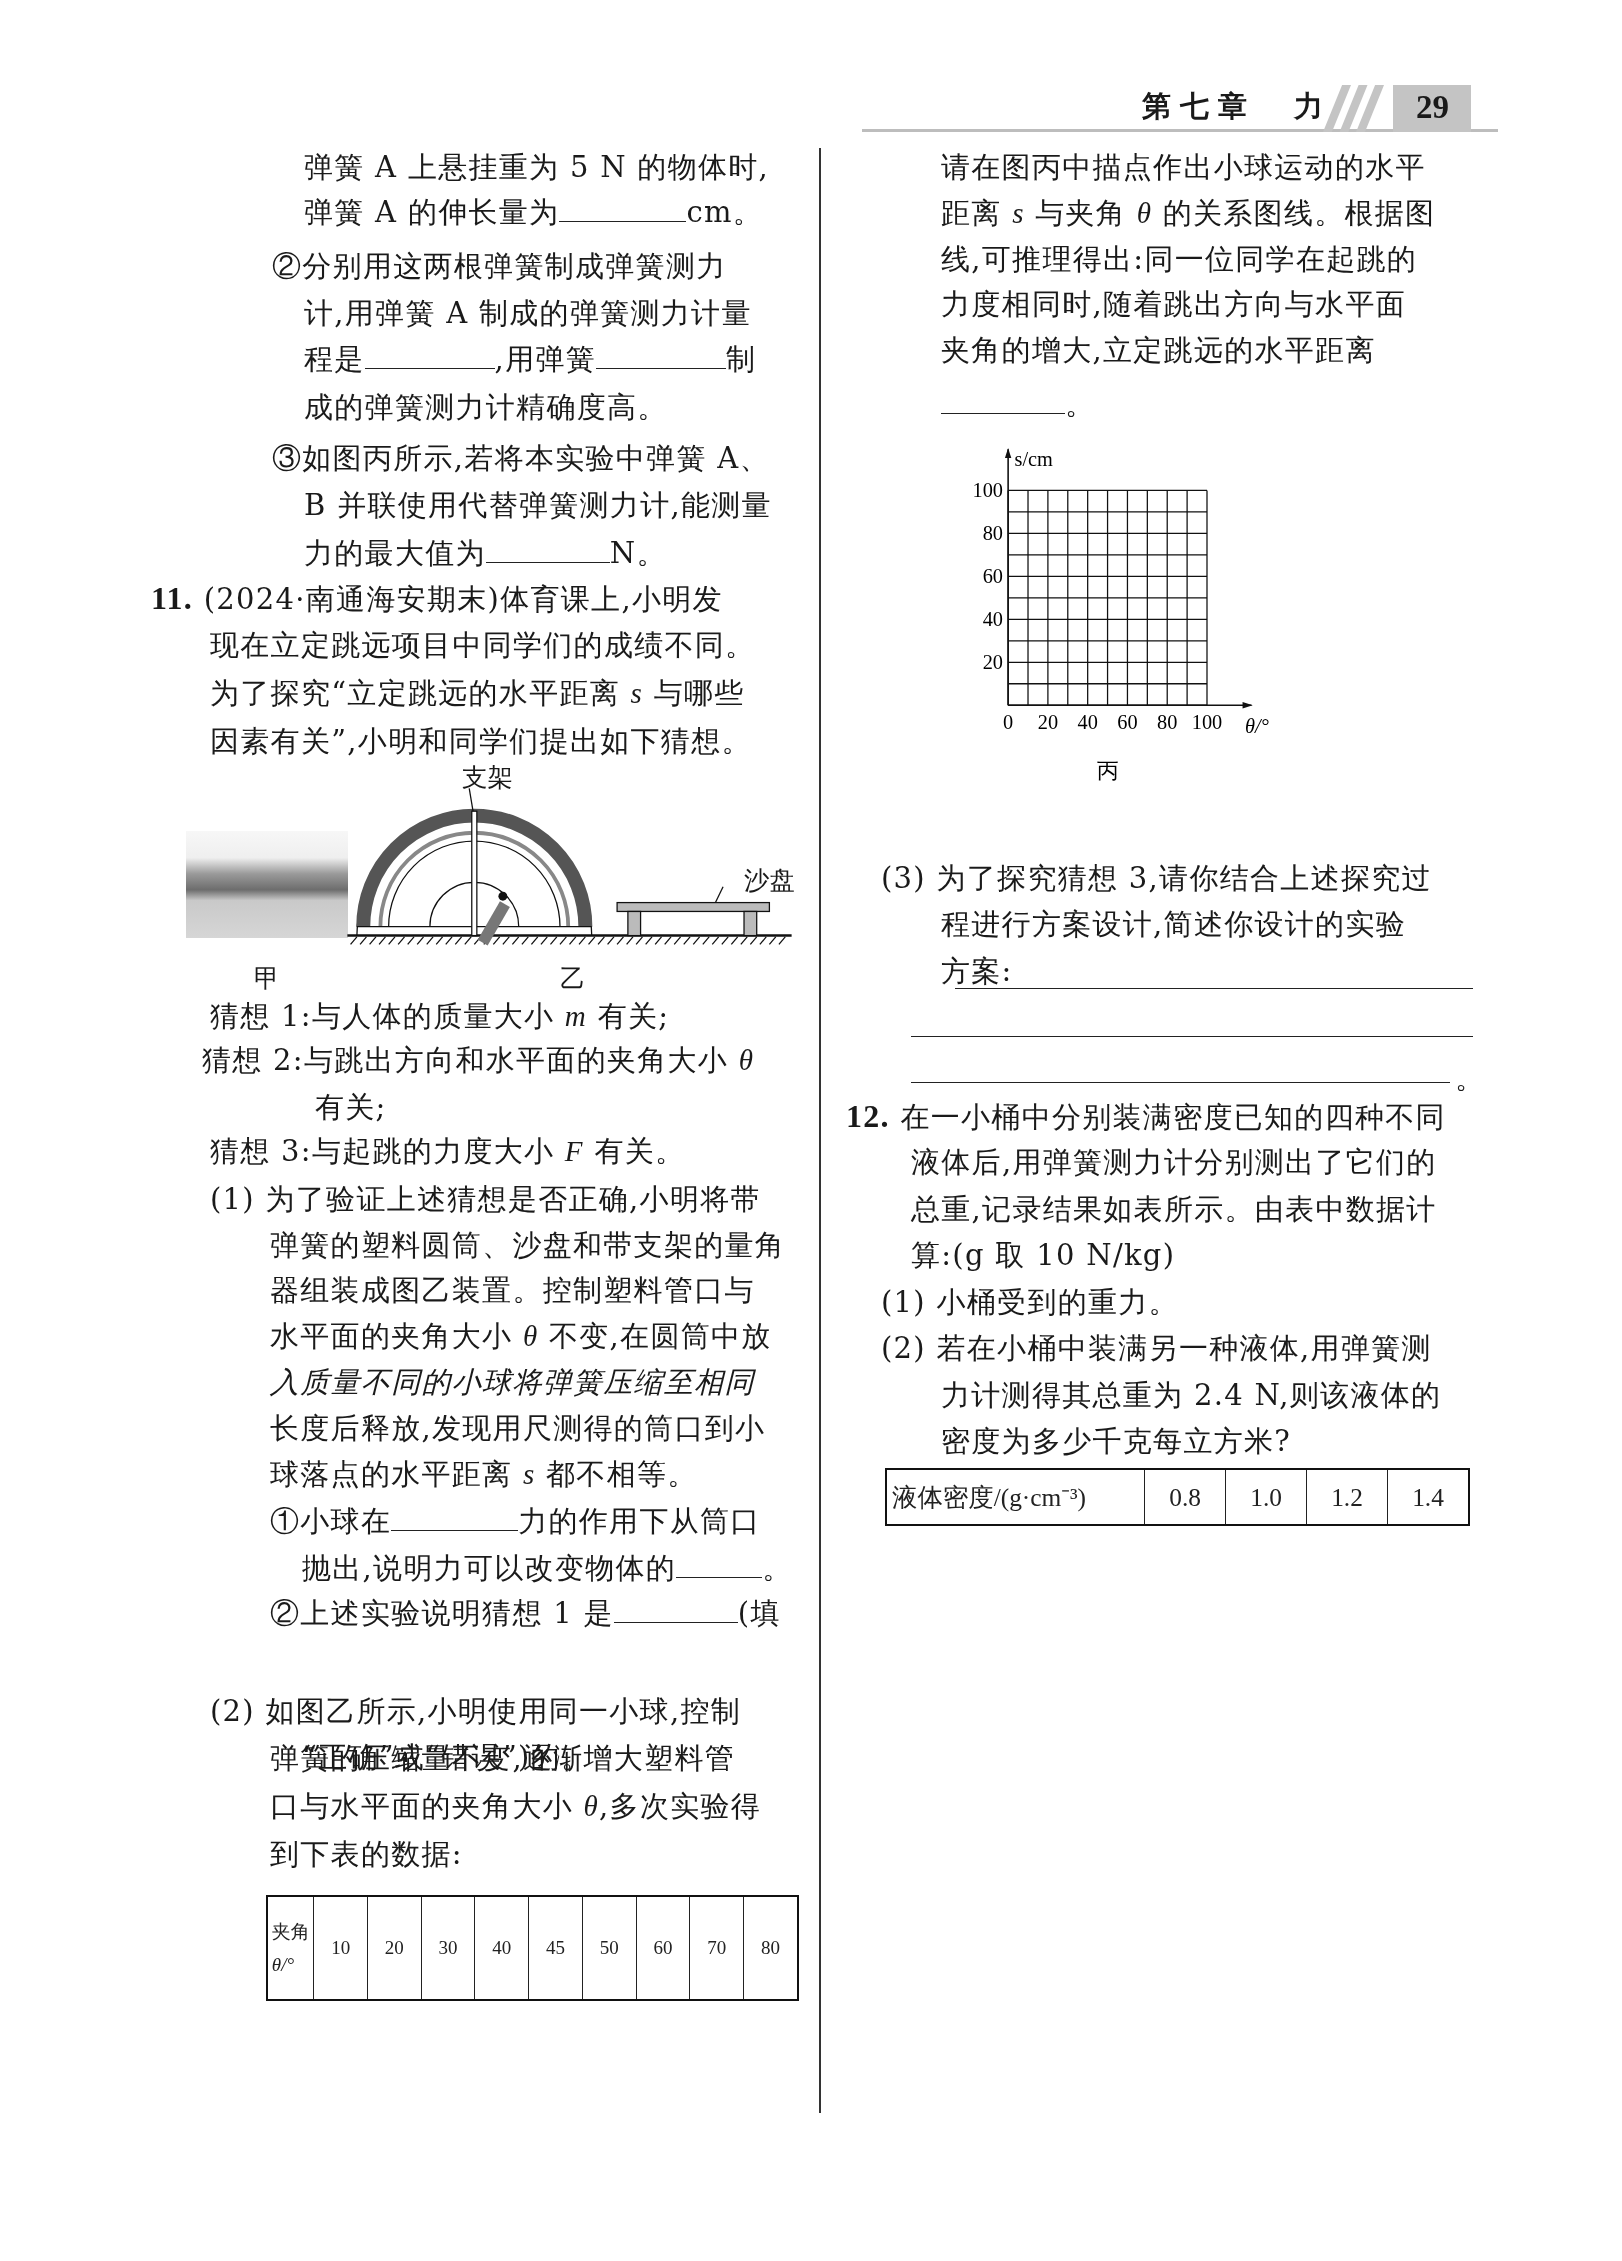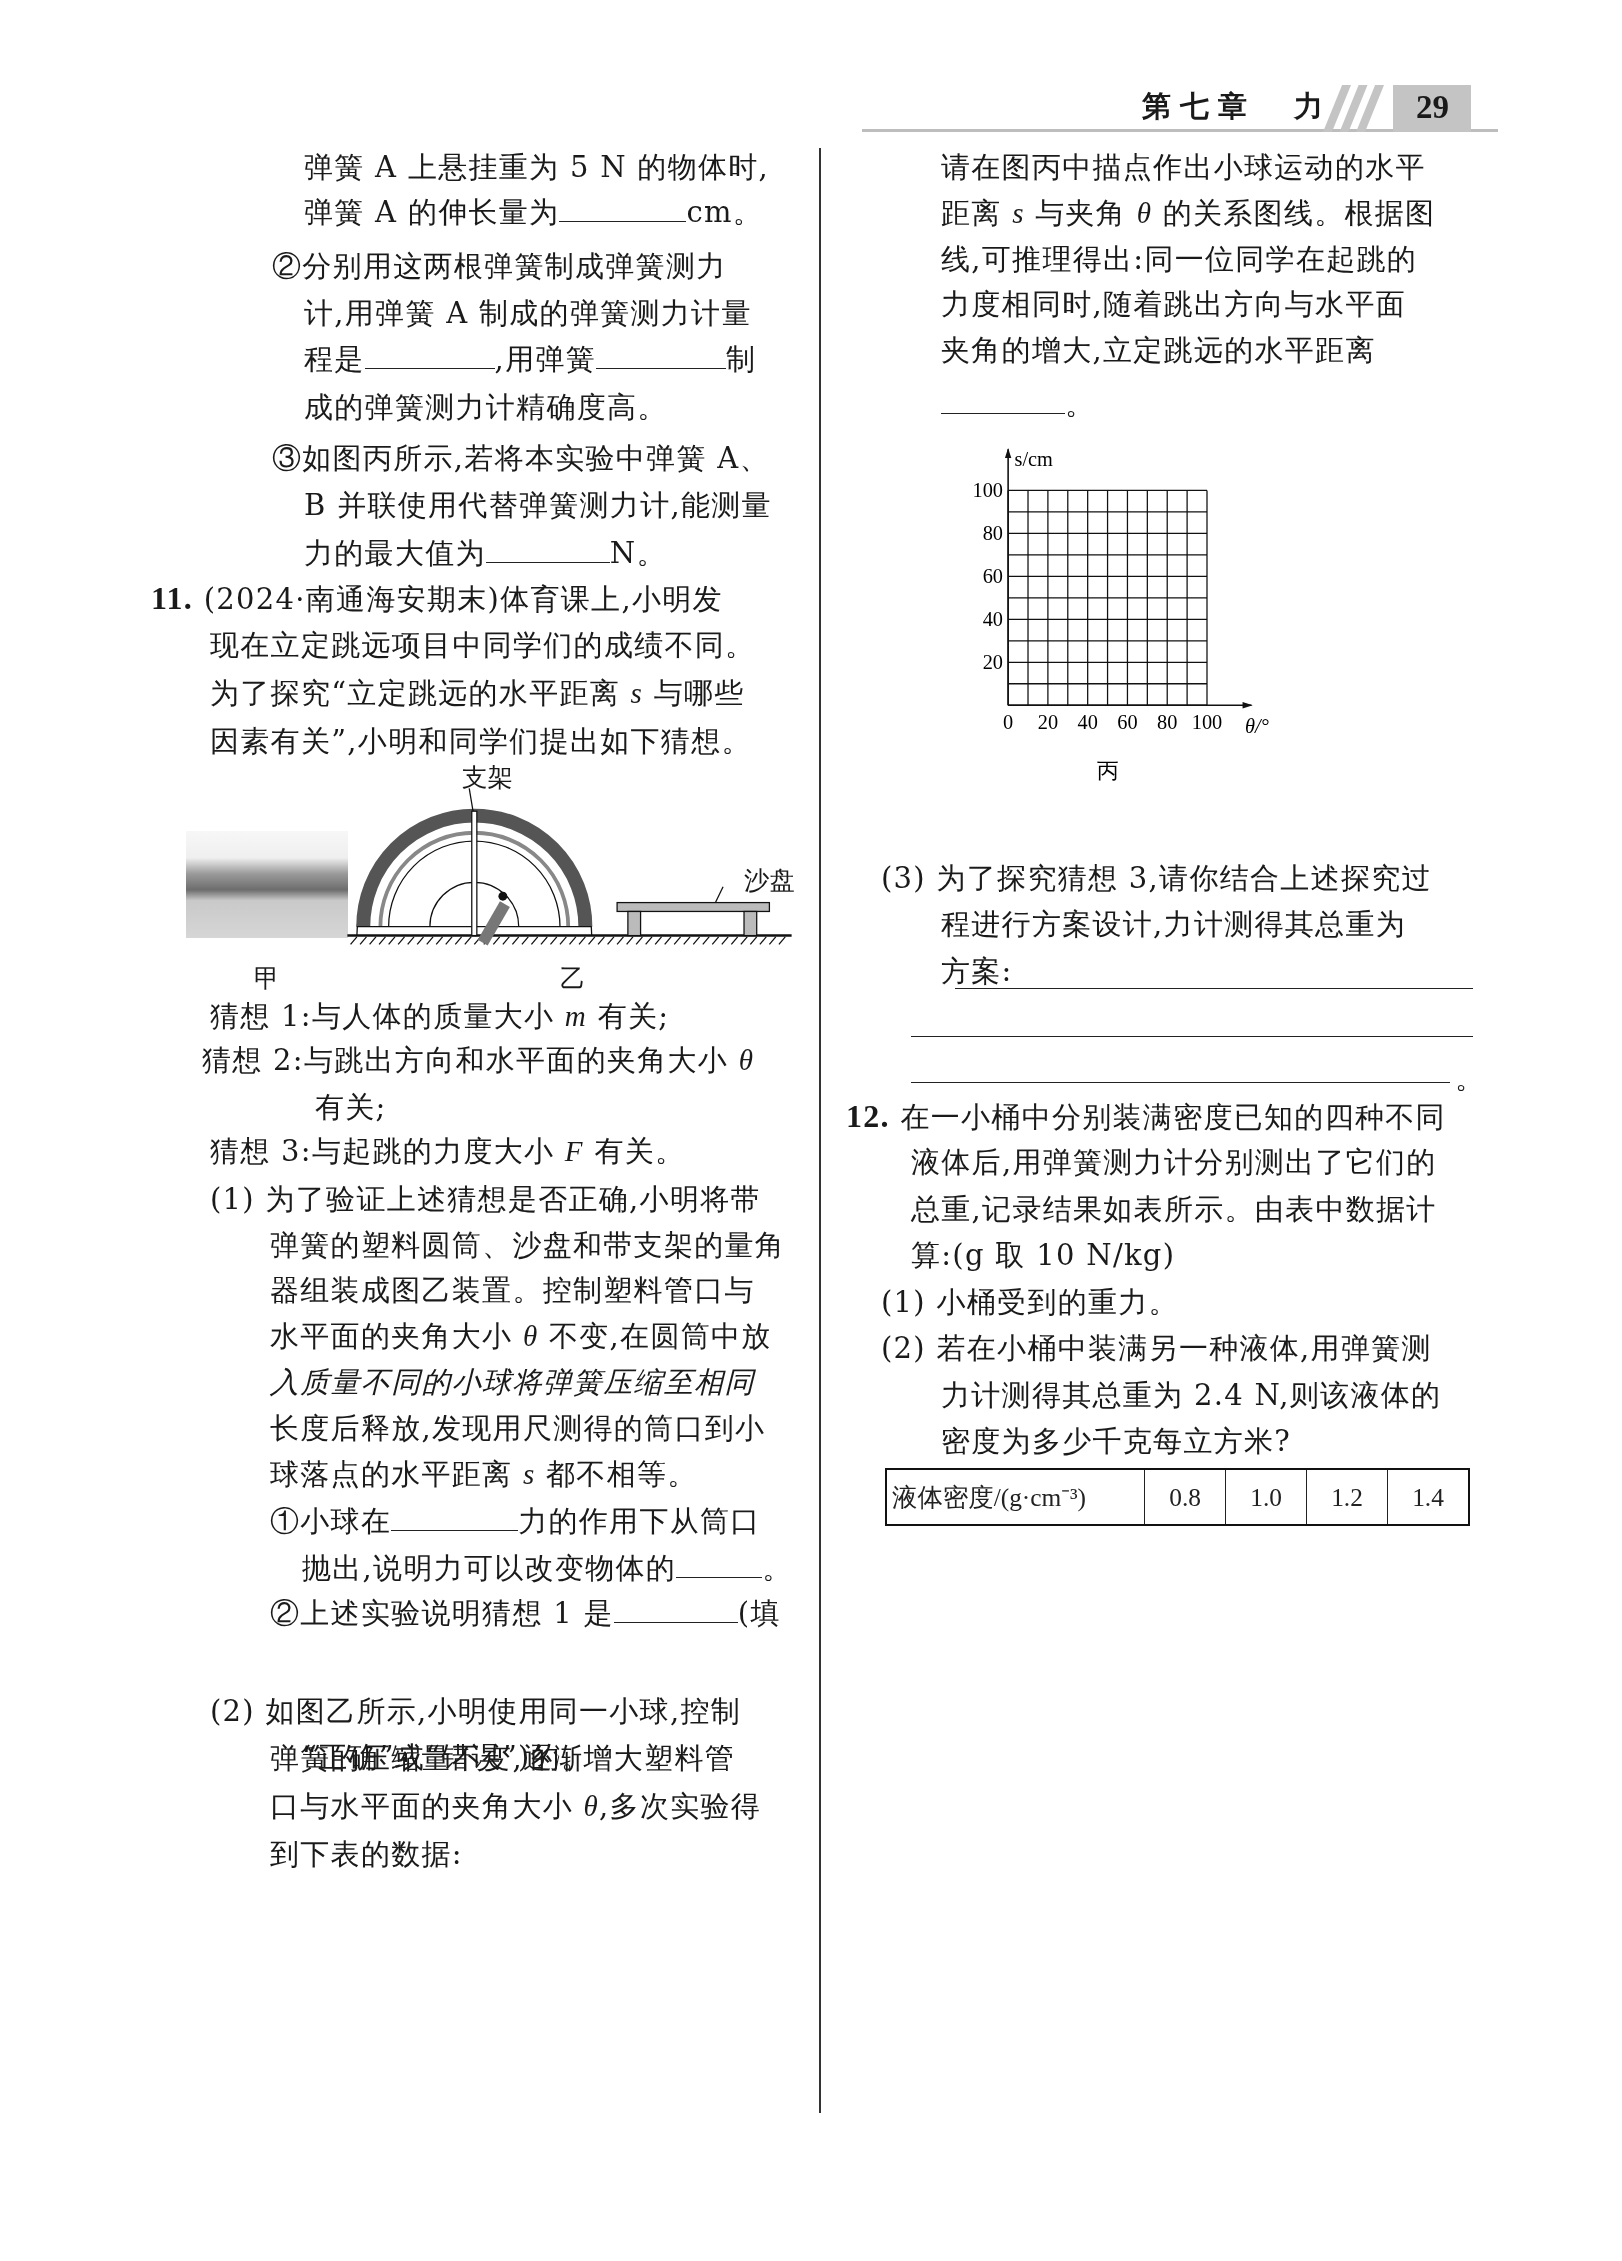--- a/index.html
+++ b/index.html
@@ -161,20 +161,35 @@
   <div class="line" style="left:270px; top:1591px;"><span>②上述实验说明猜想 1 是</span><span class="blank" style="width:124px;"></span><span>(填</span></div>
   <div class="line" style="left:302px; top:1735px;">“正确”或“错误”)的。</div>
 
   <div class="line" style="left:210px; top:1689px;">(2) 如图乙所示,小明使用同一小球,控制</div>
   <div class="line" style="left:270px; top:1736px;">弹簧的压缩量不变,逐渐增大塑料管</div>
   <div class="line" style="left:270px; top:1784px;"><span>口与水平面的夹角大小 </span><i class="var">θ</i><span>,多次实验得</span></div>
   <div class="line" style="left:270px; top:1832px;">到下表的数据:</div>
 
   <table class="dt t1" style="left:266px; top:1895px; width:533px;">
     <tbody>
+        <tr style="height:104px;">
+      <td class="hd">
+            <div>夹角</div>
+            <div style="font-style:italic;">θ/°</div>
+          </td>
+      <td>10</td>
+      <td>20</td>
+      <td>30</td>
+      <td>40</td>
+      <td>45</td>
+      <td>50</td>
+      <td>60</td>
+      <td>70</td>
+      <td>80</td>
+    </tr>
   </tbody>
     </table>
 </div>
 
 <div>
   <div class="line" style="left:941px; top:145px;">请在图丙中描点作出小球运动的水平</div>
   <div class="line" style="left:941px; top:191px;"><span>距离 </span><i class="var">s</i><span> 与夹角 </span><i class="var">θ</i><span> 的关系图线。根据图</span></div>
   <div class="line" style="left:941px; top:237px;">线,可推理得出:同一位同学在起跳的</div>
   <div class="line" style="left:941px; top:282px;">力度相同时,随着跳出方向与水平面</div>
   <div class="line" style="left:941px; top:328px;">夹角的增大,立定跳远的水平距离</div>
@@ -217,21 +232,21 @@
       <text x="77" y="294.79999999999995" text-anchor="end" font-size="32" font-family="Liberation Serif, serif">40</text>
       <text x="77" y="227.20000000000002" text-anchor="end" font-size="32" font-family="Liberation Serif, serif">60</text>
       <text x="77" y="159.59999999999997" text-anchor="end" font-size="32" font-family="Liberation Serif, serif">80</text>
       <text x="77" y="92" text-anchor="end" font-size="32" font-family="Liberation Serif, serif">100</text>
       <text x="95" y="43" font-size="32" font-family="Liberation Serif, serif">s/cm</text>
       <text x="458" y="463" font-size="32" font-style="italic" font-family="Liberation Serif, serif">θ/°</text>
       <text x="225" y="534" font-size="34" font-family="DejaVu Sans, sans-serif">丙</text>
     </svg>
 
   <div class="line" style="left:881px; top:856px;">(3) 为了探究猜想 3,请你结合上述探究过</div>
-  <div class="line" style="left:941px; top:902px;">程进行方案设计,力计测得其总重为</div>
+  <div class="line" style="left:941px; top:902px;">程进行方案设计,简述你设计的实验</div>
   <div class="line" style="left:941px; top:949px;">方案:</div>
   <div class="abs" style="left:955px; top:988px; width:518px; border-bottom:1.3px solid #222;"></div>
   <div class="abs" style="left:911px; top:1036px; width:562px; border-bottom:1.3px solid #222;"></div>
   <div class="abs" style="left:911px; top:1082px; width:539px; border-bottom:1.3px solid #222;"></div>
   <div class="line" style="left:1455px; top:1056px;">。</div>
 
   <div class="line" style="left:846px; top:1094px;"><span class="qnum">12.</span> <span>在一小桶中分别装满密度已知的四种不同</span></div>
   <div class="line" style="left:911px; top:1140px;">液体后,用弹簧测力计分别测出了它们的</div>
   <div class="line" style="left:911px; top:1187px;">总重,记录结果如表所示。由表中数据计</div>
   <div class="line" style="left:911px; top:1233px;">算:(g 取 10 N/kg)</div>

